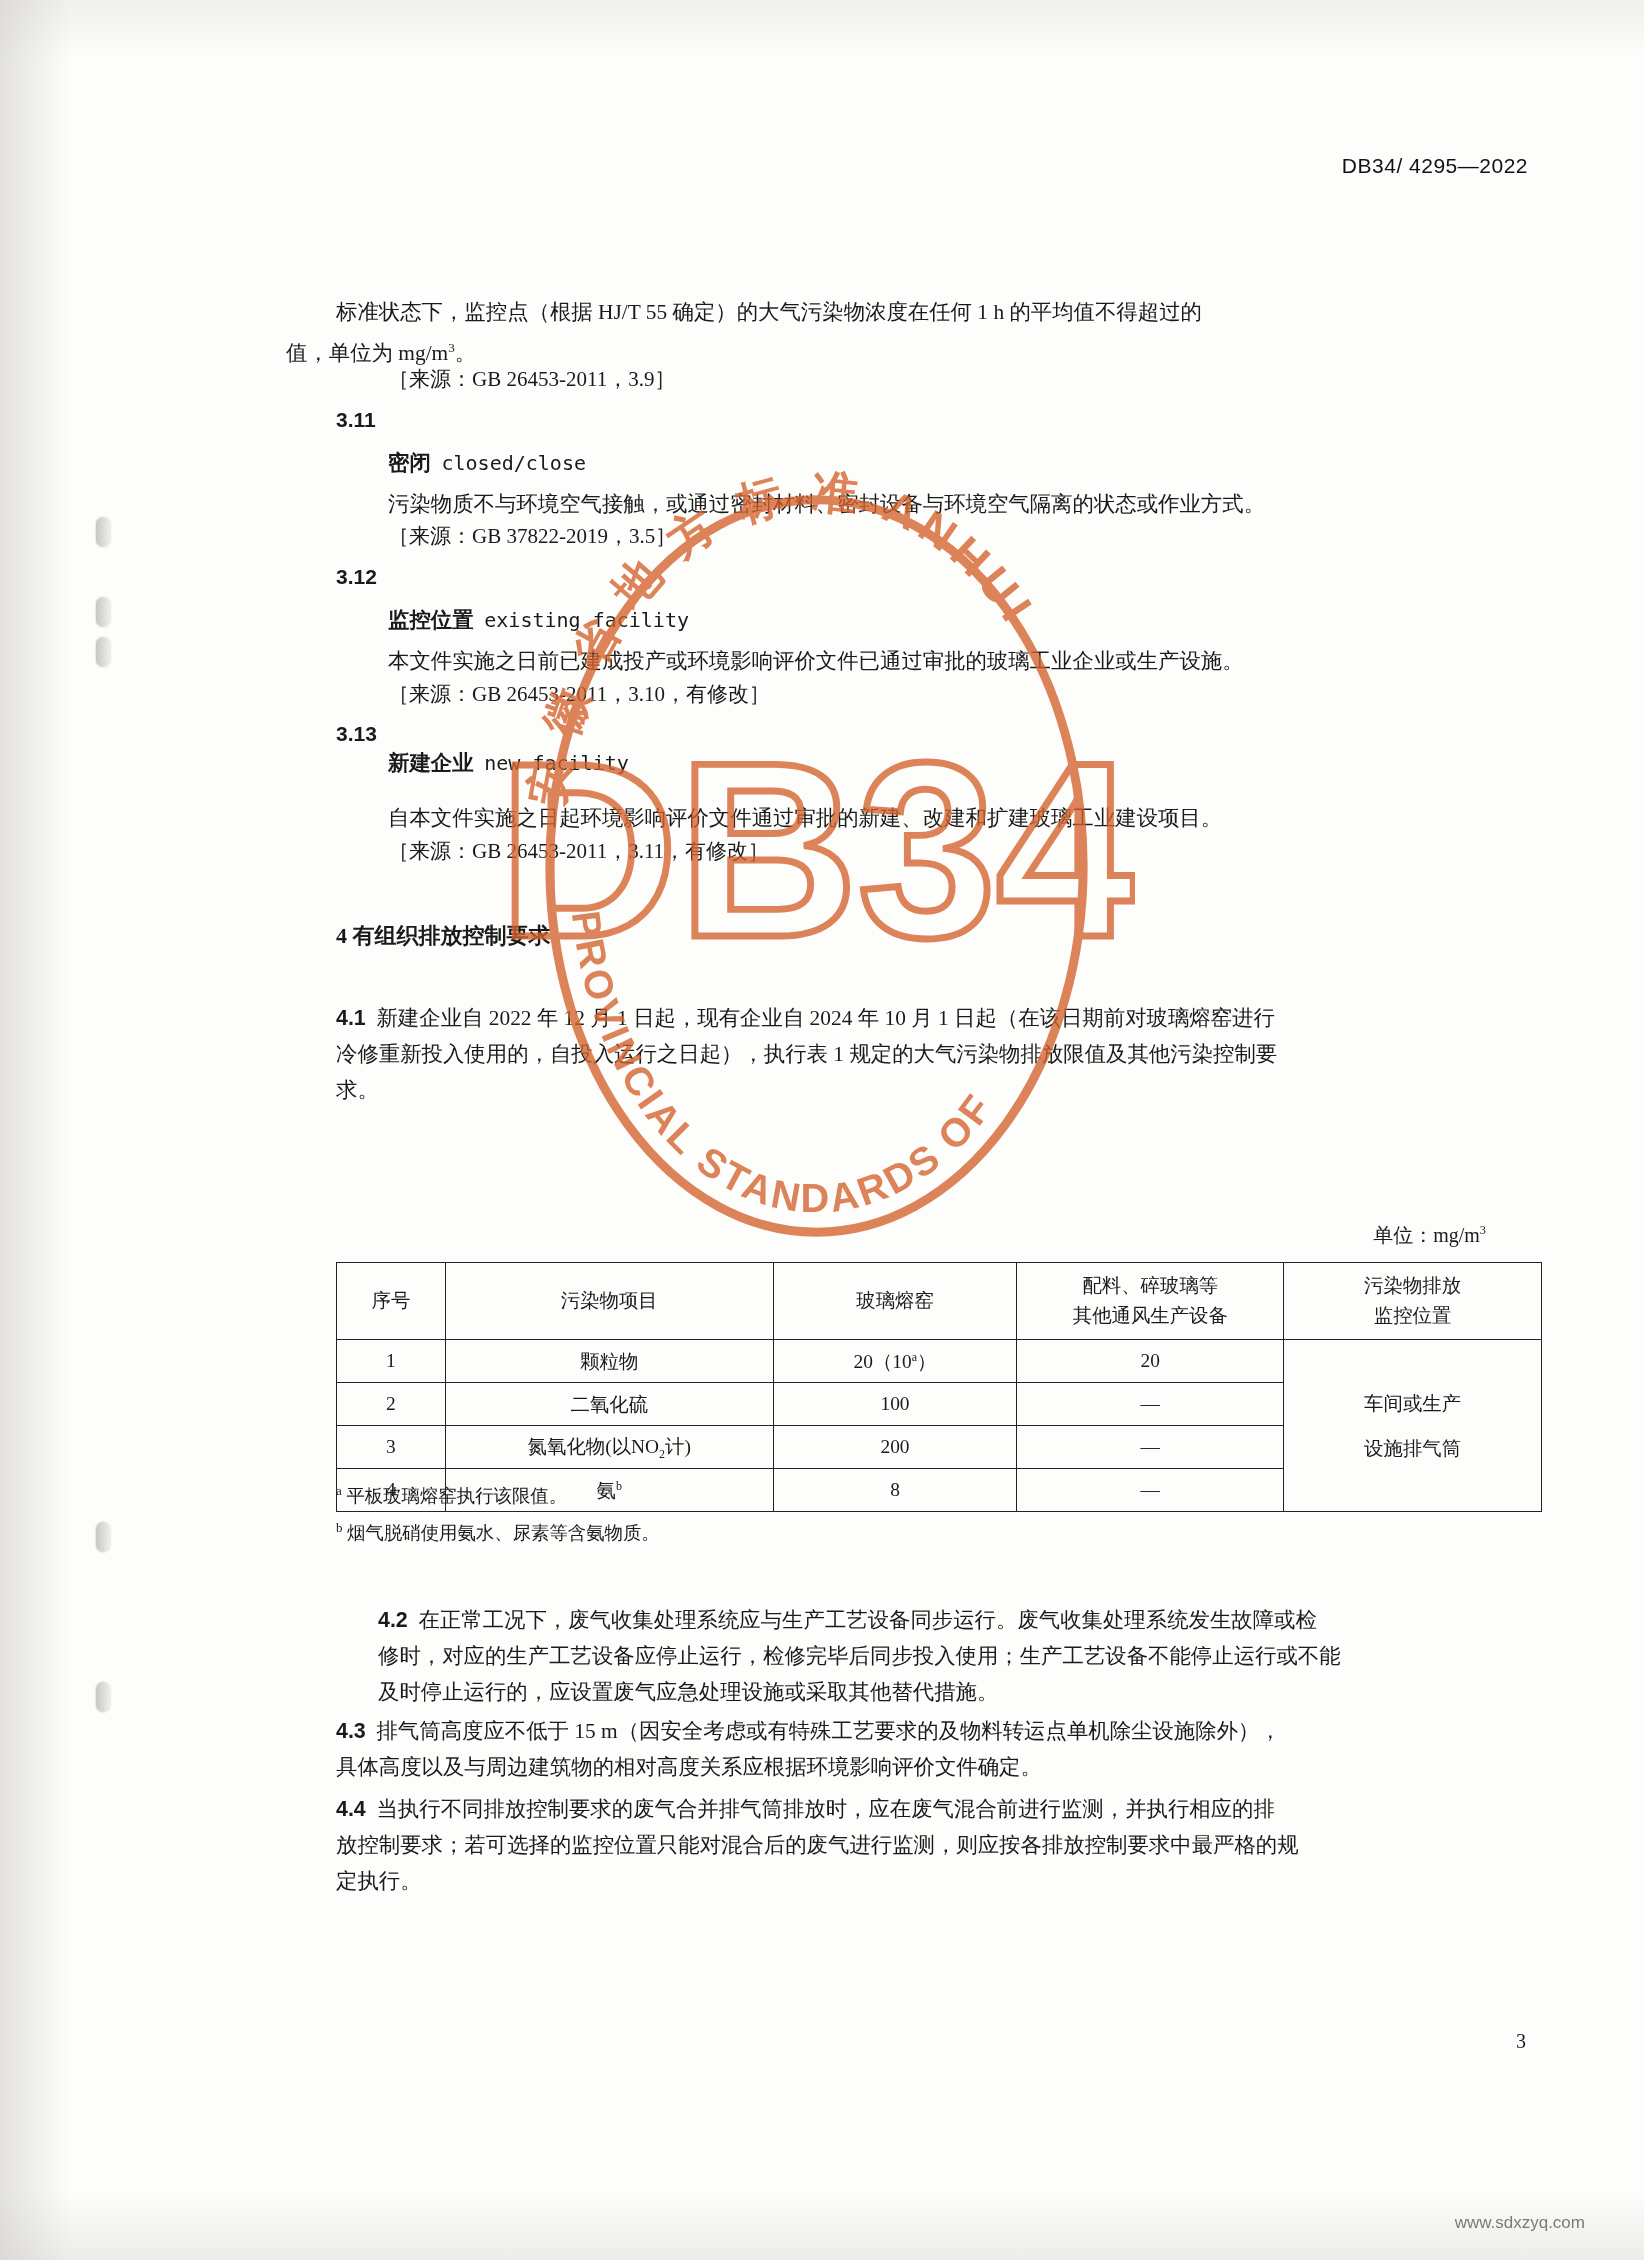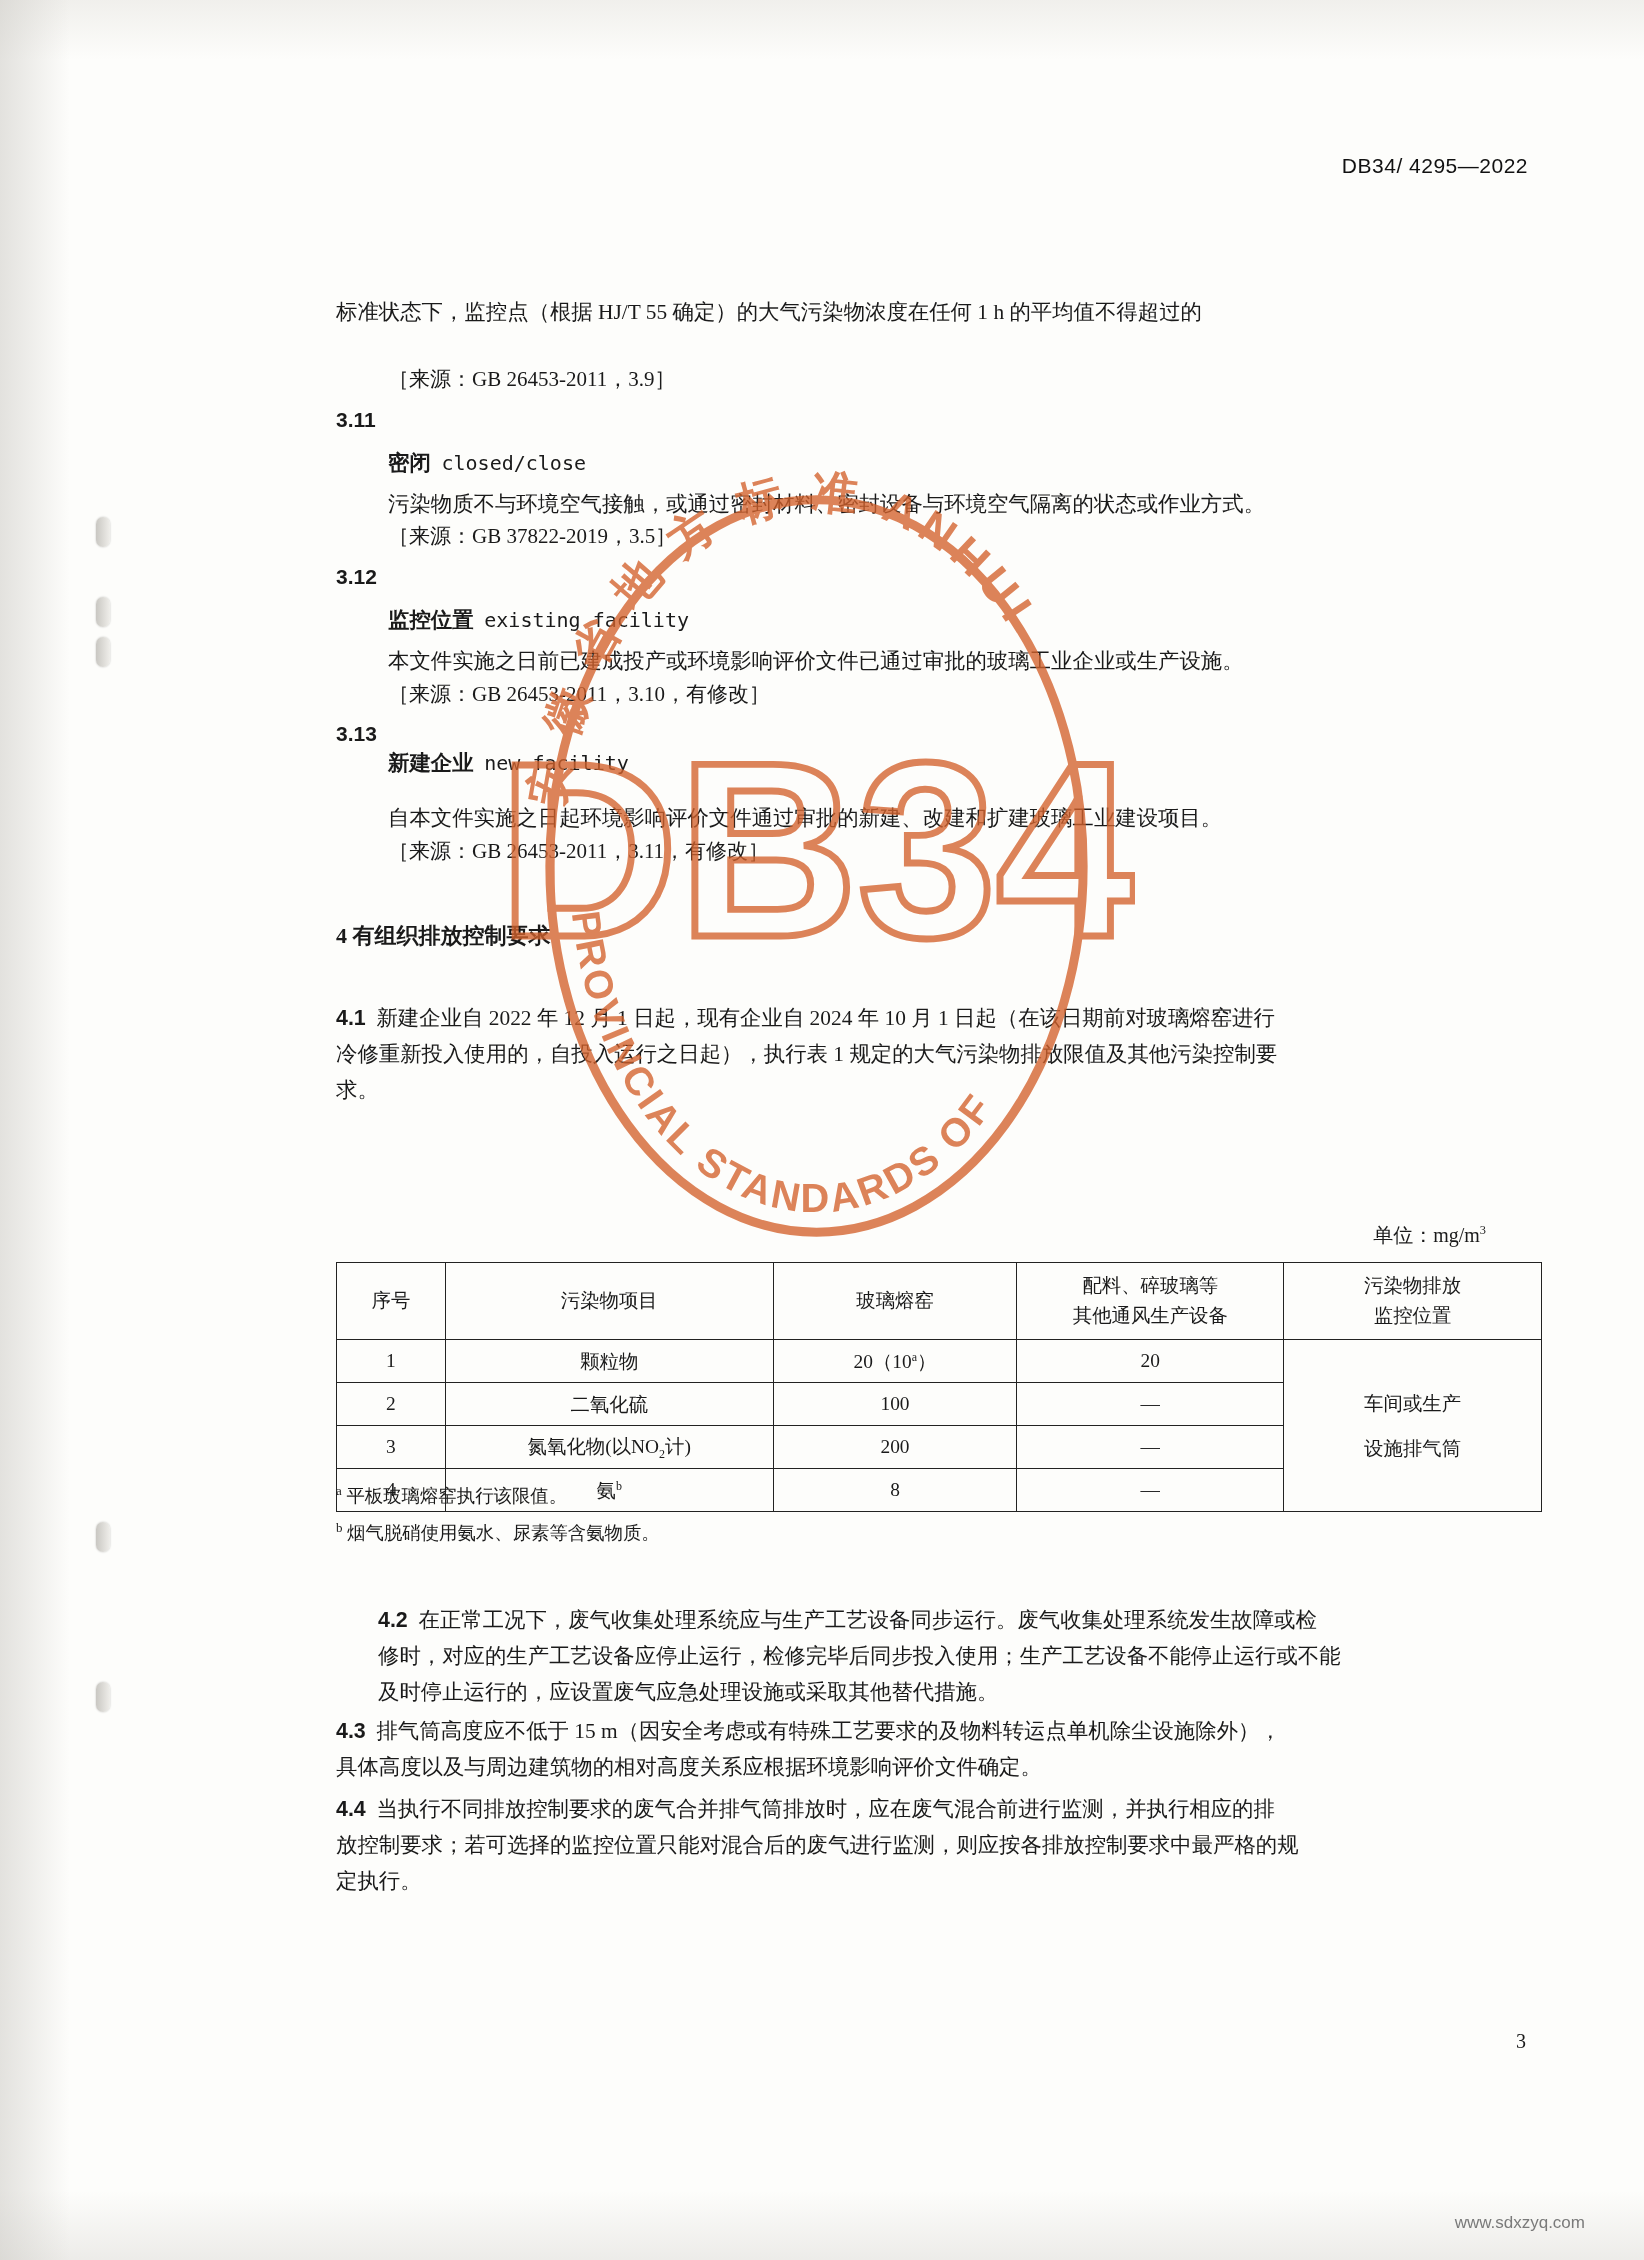--- a/index.html
+++ b/index.html
@@ -170,20 +170,21 @@
   <div class="punch" style="top:637px"></div>
   <div class="punch" style="top:1522px"></div>
   <div class="punch" style="top:1682px"></div>
 
   <div class="content">
 
     <div class="hdr">DB34/ 4295—2022</div>
 
     <div class="body-text" style="top:294px;">
       <div>标准状态下，监控点（根据 HJ/T 55 确定）的大气污染物浓度在任何 1 h 的平均值不得超过的</div>
+      <div style="margin-left:-50px;"><span>值，单位为 mg/m</span><sup>3</sup><span>。</span></div>
     </div>
     <div class="src" style="top:365px;">［来源：GB 26453-2011，3.9］</div>
 
     <div class="num-head" style="top:408px;">3.11</div>
     <div class="term" style="top:448px;"><span>密闭</span>&nbsp;&nbsp;<span class="en">closed/close</span></div>
     <div class="body-text" style="top:486px;left:388px;width:1144px;">污染物质不与环境空气接触，或通过密封材料、密封设备与环境空气隔离的状态或作业方式。</div>
     <div class="src" style="top:522px;">［来源：GB 37822-2019，3.5］</div>
 
     <div class="num-head" style="top:565px;">3.12</div>
     <div class="term" style="top:605px;"><span>监控位置</span>&nbsp;&nbsp;<span class="en">existing facility</span></div>

